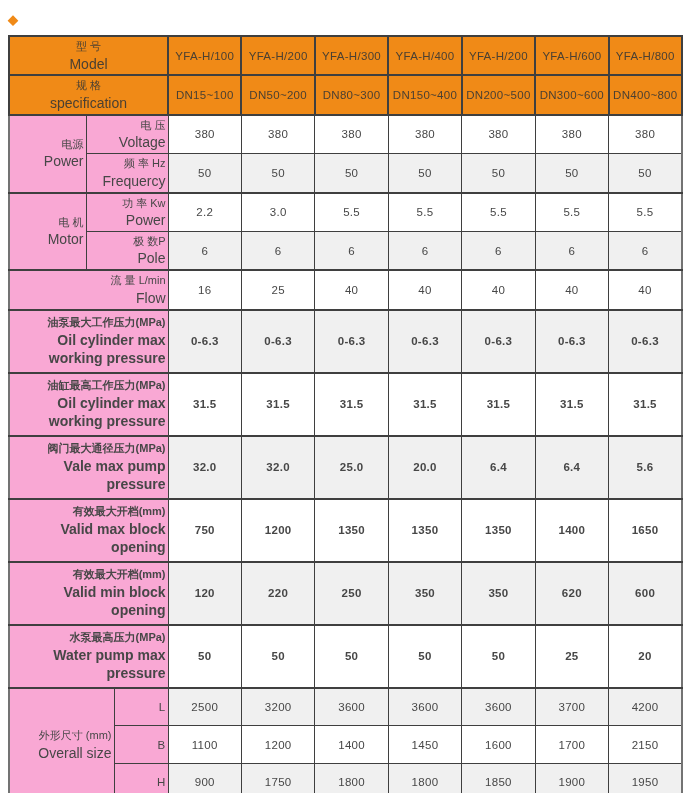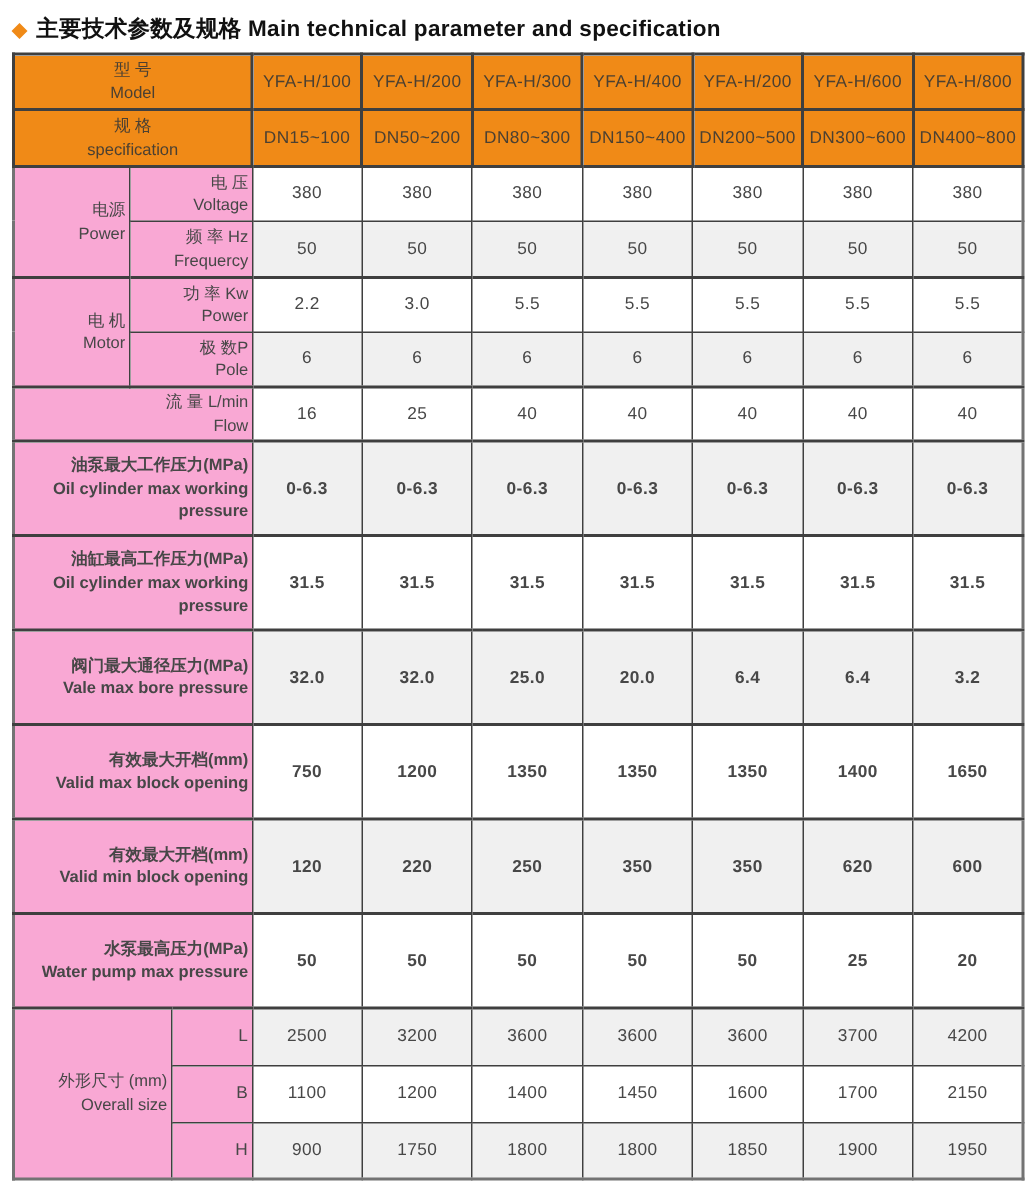--- a/index.html
+++ b/index.html
@@ -38,29 +38,28 @@
   tr.h63{height:63px;font-weight:bold;}
   td.o{
     background:#F08A17;
     color:#4b4032;
     border-width:2px;
   }
   td.lbl{background:#f9a8d4;text-align:right;}
   td.g{background:#F0F0F0;}
   td.w{background:#FFFFFF;}
   .zh{font-size:11px;line-height:1.5;}
-  .en{font-size:11px;line-height:1.35;}
+  .en{font-size:14px;line-height:1.35;}
   td.val{font-size:11.5px;letter-spacing:.3px;}
 </style>
 </head>
 <body>
 
 <div class="page-title">
   <span class="diamond">◆</span>
-  <span>主要技术参数及规格 Main technical parameter and specification</span>
 </div>
 
 <table class="spec">
   <colgroup>
     <col style="width:77px">
       <col style="width:28px">
       <col style="width:54px">
     <col>
       <col>
       <col>
@@ -201,29 +200,29 @@
     <td class="w val">31.5</td>
     <td class="w val">31.5</td>
     <td class="w val">31.5</td>
     <td class="w val">31.5</td>
     <td class="w val">31.5</td>
   </tr>
 
   <tr class="h63 sec">
     <td class="lbl" colspan="3">
       <div class="zh">阀门最大通径压力(MPa)</div>
-      <div class="en">Vale max bore pressure</div>
+      <div class="en">Vale max pump pressure</div>
     </td>
     <td class="g val">32.0</td>
     <td class="g val">32.0</td>
     <td class="g val">25.0</td>
     <td class="g val">20.0</td>
     <td class="g val">6.4</td>
     <td class="g val">6.4</td>
-    <td class="g val">3.2</td>
+    <td class="g val">5.6</td>
   </tr>
 
   <tr class="h63 sec">
     <td class="lbl" colspan="3">
       <div class="zh">有效最大开档(mm)</div>
       <div class="en">Valid max block opening</div>
     </td>
     <td class="w val">750</td>
     <td class="w val">1200</td>
     <td class="w val">1350</td>

